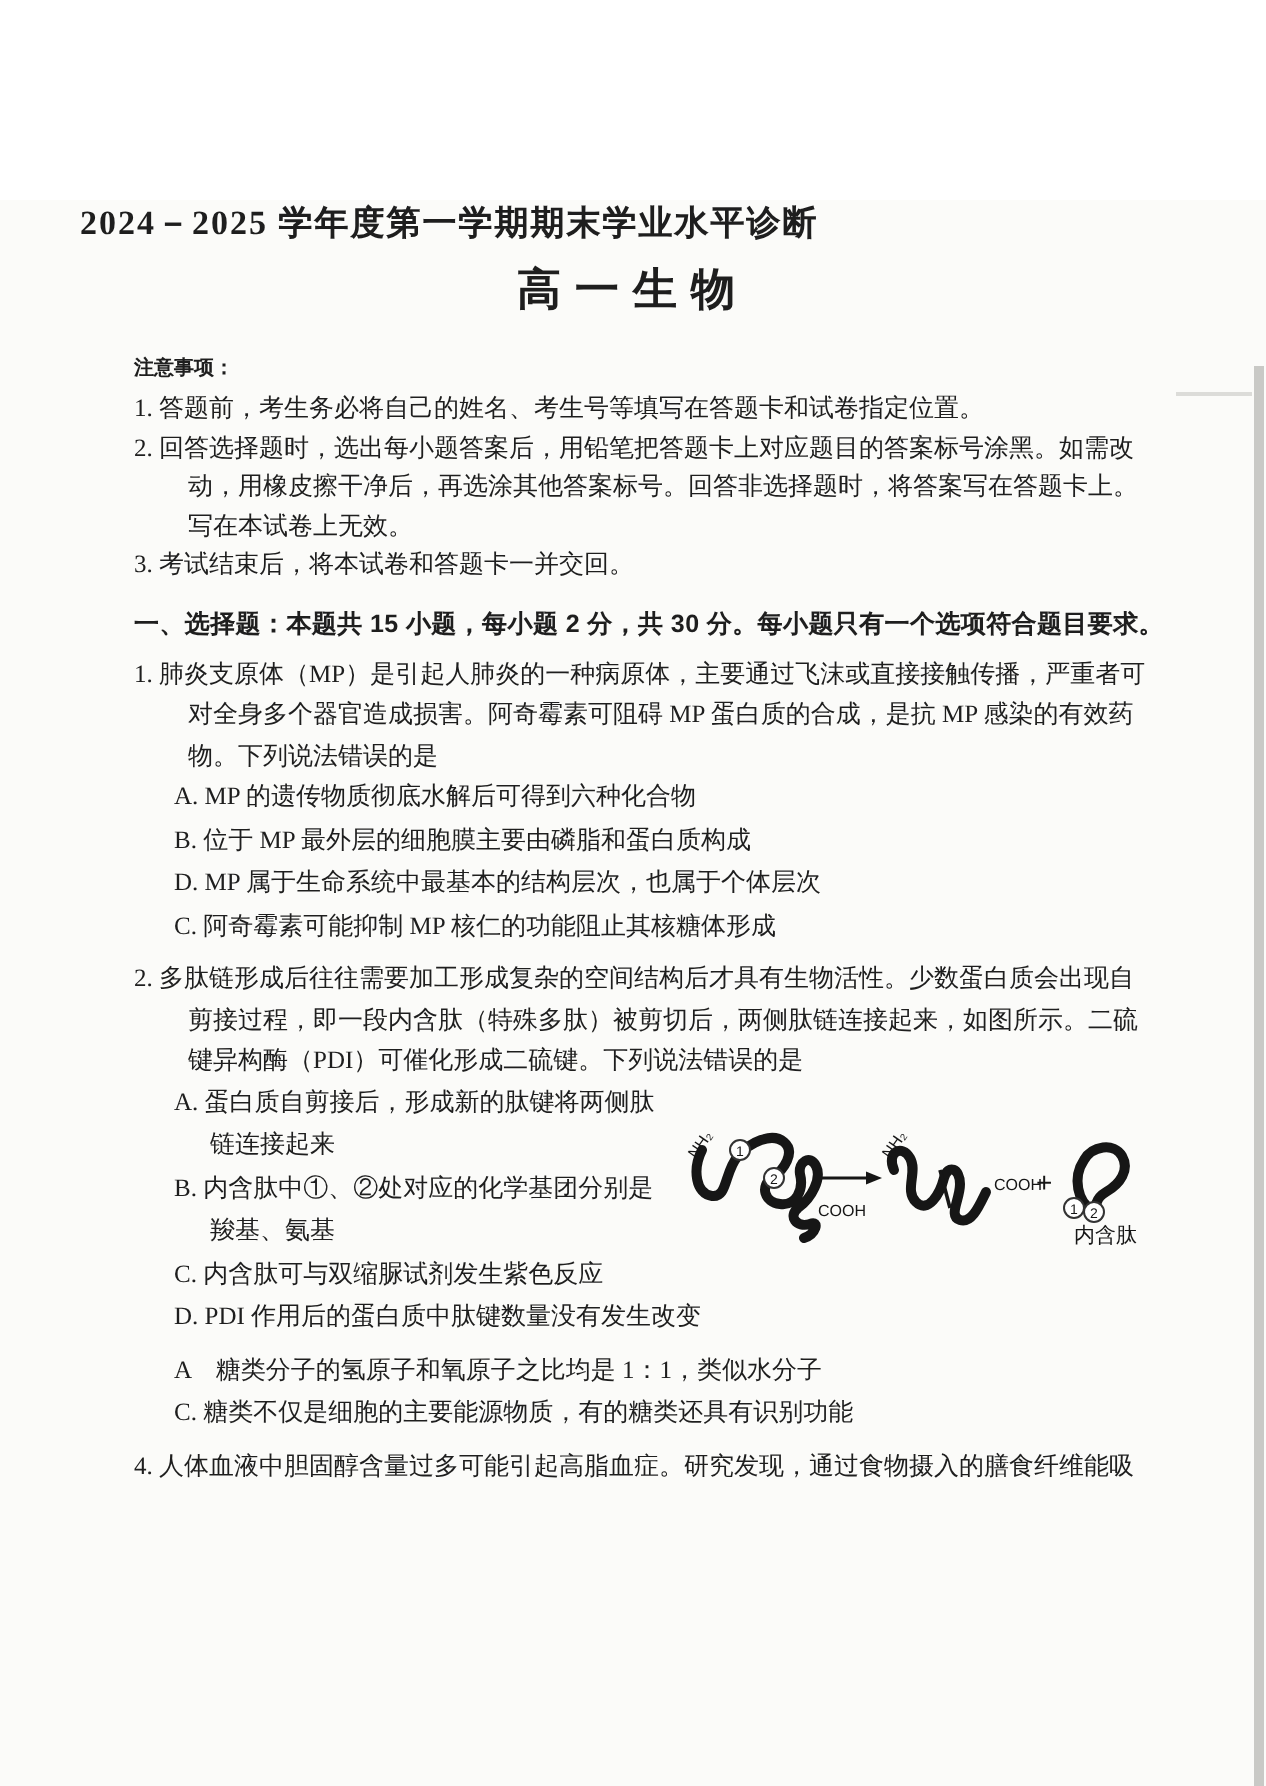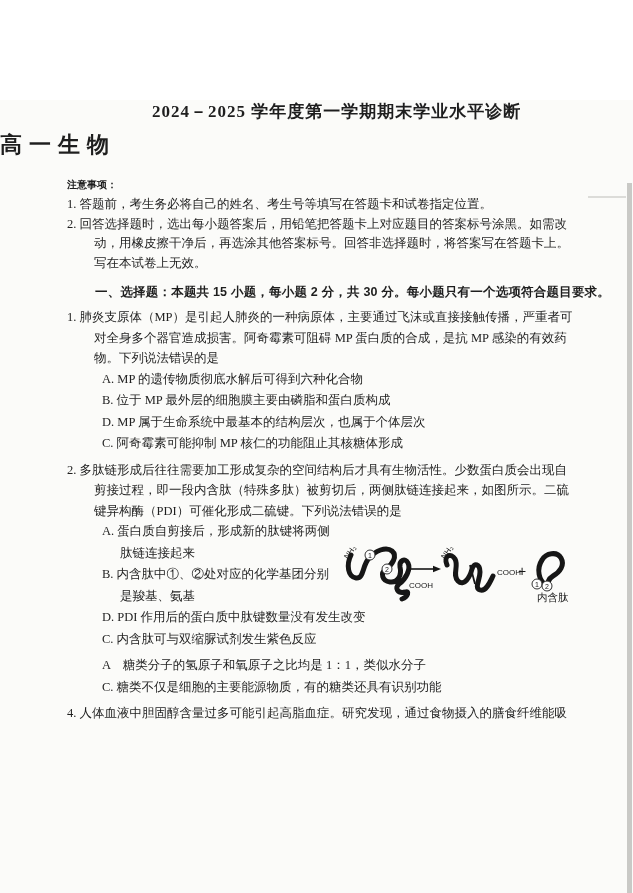--- a/index.html
+++ b/index.html
@@ -7,44 +7,44 @@
   .sheet{
     position:relative;width:633px;height:893px;
     background:#fbfbf9;color:#1e1e1e;
     font-family:"Liberation Serif","DejaVu Serif",serif;
   }
   
   .edge-right{position:absolute;right:1px;top:83px;width:5px;height:810px;background:#c9c9c6;}
   .edge-top{position:absolute;left:588px;top:96px;width:38px;height:2px;background:#dcdcd9;}
 
   .title{
-    margin:100px 0 6px;text-align:center;
+    margin:100px 0 6px;text-align:left;
     font-size:17px;line-height:24px;font-weight:bold;
     font-family:"Liberation Serif","DejaVu Serif",serif;letter-spacing:1px;padding-left:40px;
   }
   .subject{
-    margin:0 0 14px;
+    margin:0 0 14px;text-align:center;
     font-size:22px;line-height:30px;font-weight:bold;letter-spacing:7px;
     font-family:"Liberation Sans","DejaVu Sans",sans-serif;
   }
   .content{padding:0 58px 0 67px;font-size:12.5px;}
   .notices-header{
     font-weight:bold;font-size:10px;line-height:21px;
     font-family:"Liberation Sans","DejaVu Sans",sans-serif;
   }
   .notice{line-height:19.5px;padding-left:27px;text-indent:-27px;}
   .section-header{
     margin-top:9px;font-weight:bold;font-size:12.5px;line-height:20px;
     font-family:"Liberation Sans","DejaVu Sans",sans-serif;
-    white-space:nowrap;letter-spacing:0.2px;margin-left:28px;
+    white-space:nowrap;letter-spacing:0.2px;
   }
   .question{margin-top:5px;}
   .stem{line-height:20.5px;padding-left:27px;text-indent:-27px;}
   .options{margin-left:20px;}
-  .option{line-height:21.5px;margin-left:15px;}
+  .option{line-height:21.5px;}
   .q2-row{display:flex;align-items:flex-end;}
   .q2-left{width:252px;flex:0 0 auto;}
   .q2-left .option{padding-left:18px;text-indent:-18px;}
   .q2-fig{flex:0 0 auto;margin-top:-2px;margin-left:2px;}
   .q2-fig text{font-family:"Liberation Sans","DejaVu Sans",sans-serif;fill:#161616;}
 </style>
 </head>
 <body>
 
 <div class="sheet">
@@ -53,20 +53,21 @@
 
   <div class="title">2024－2025 学年度第一学期期末学业水平诊断</div>
   <div class="subject">高一生物</div>
 
   <div class="content">
 
     <div class="notices">
       <div class="notices-header">注意事项：</div>
       <div class="notice">1. 答题前，考生务必将自己的姓名、考生号等填写在答题卡和试卷指定位置。</div>
       <div class="notice">2. 回答选择题时，选出每小题答案后，用铅笔把答题卡上对应题目的答案标号涂黑。如需改动，用橡皮擦干净后，再选涂其他答案标号。回答非选择题时，将答案写在答题卡上。写在本试卷上无效。</div>
+      <div class="notice">3. 考试结束后，将本试卷和答题卡一并交回。</div>
     </div>
 
     <div class="section-header">一、选择题：本题共 15 小题，每小题 2 分，共 30 分。每小题只有一个选项符合题目要求。</div>
 
     <div class="question">
       <div class="stem">
         <span>1.</span>
         <span>肺炎支原体（MP）是引起人肺炎的一种病原体，主要通过飞沫或直接接触传播，严重者可对全身多个器官造成损害。阿奇霉素可阻碍 MP 蛋白质的合成，是抗 MP 感染的有效药物。下列说法错误的是</span>
       </div>
       <div class="options">
@@ -124,22 +125,22 @@
             <text x="196" y="47.8" font-size="7" text-anchor="middle">1</text>
           </g>
           <g>
             <circle cx="206" cy="47" r="5" fill="#ffffff" stroke="#333" stroke-width="1"></circle>
             <text x="206" y="49.8" font-size="7" text-anchor="middle">2</text>
           </g>
           <text x="196" y="62" font-size="10.5">内含肽</text>
         </svg>
       </div>
       <div class="options">
+        <div class="option">C. 内含肽可与双缩脲试剂发生紫色反应</div>
         <div class="option">D. PDI 作用后的蛋白质中肽键数量没有发生改变</div>
-        <div class="option">C. 内含肽可与双缩脲试剂发生紫色反应</div>
       </div>
     </div>
 
     <div class="question">
       <div class="options">
         <div class="option">A　糖类分子的氢原子和氧原子之比均是 1：1，类似水分子</div>
         <div class="option">C. 糖类不仅是细胞的主要能源物质，有的糖类还具有识别功能</div>
       </div>
     </div>
 

